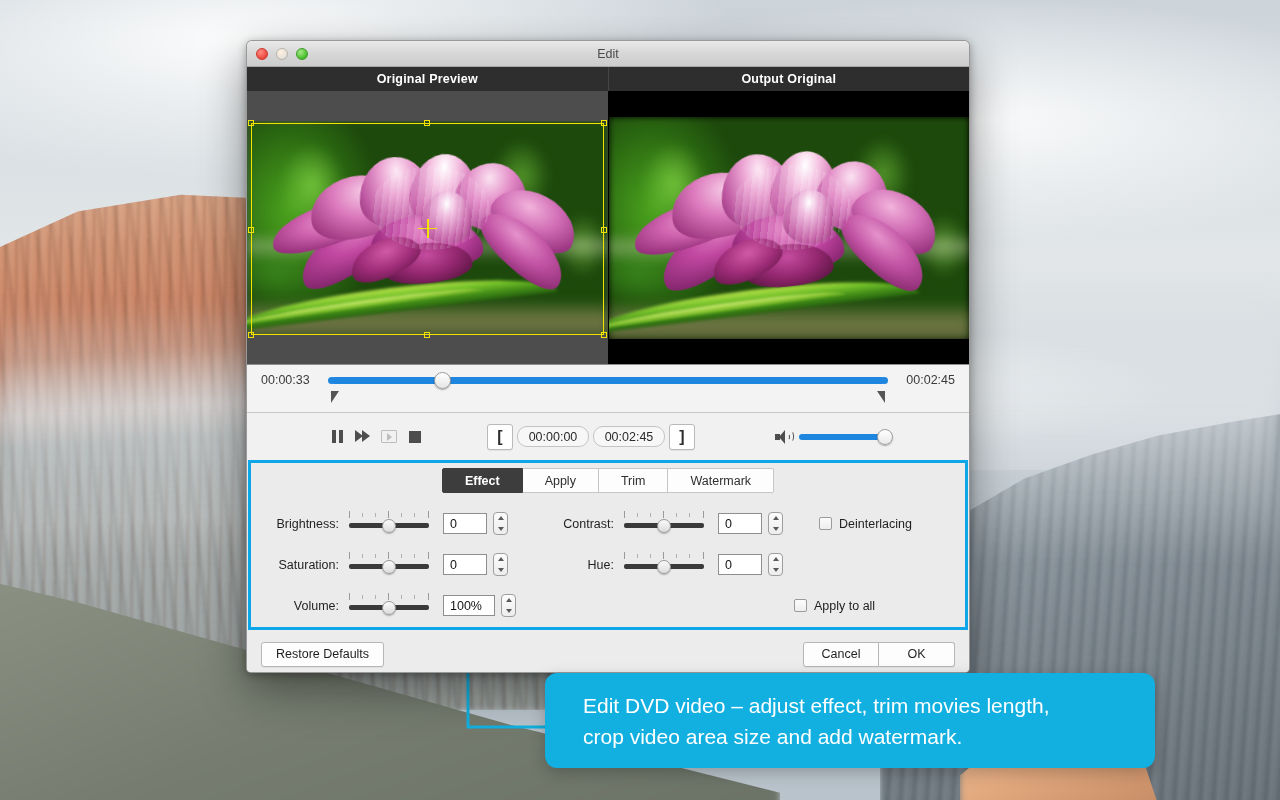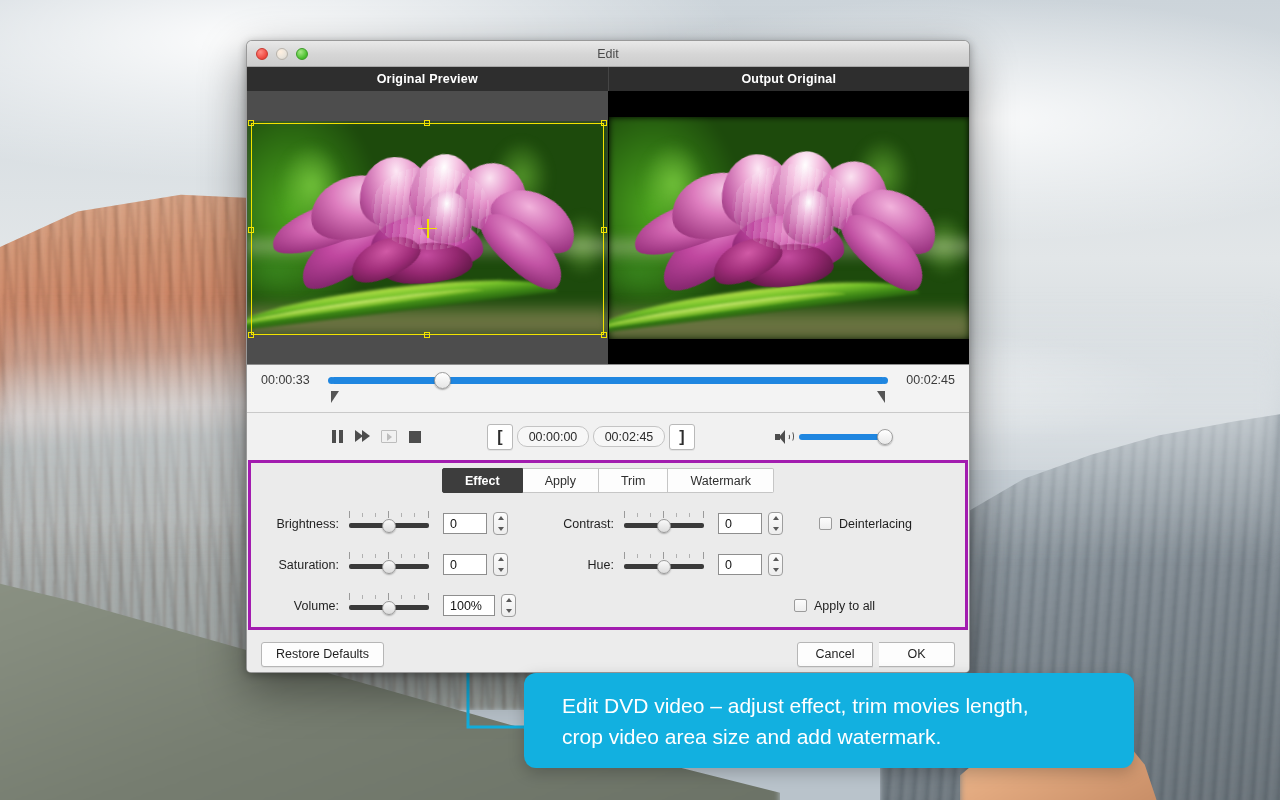--- a/index.html
+++ b/index.html
@@ -284,21 +284,21 @@
   .vol-track { position:absolute; left:0; right:0; height:6px; border-radius:3px; background:#1f86e0; }
   .vol-thumb {
     position:absolute; right:-2px; width:16px; height:16px; border-radius:50%;
     background: linear-gradient(180deg,#ffffff,#e9e9e9); border:1px solid #a0a0a0;
     box-shadow:0 1px 1.5px rgba(0,0,0,.28);
   }
 
   
   .panel {
     margin:0 1px; height:170px; background:#ebebeb;
-    border:3px solid #a21caf; border-top-width:3px;
+    border:3px solid #0ea5e9; border-top-width:3px;
     position:relative;
   }
   .tabs { display:flex; justify-content:center; padding-top:5px; }
   .tab {
     height:25px; padding:0 22px; background:#fdfdfd; border:1px solid #c6c6c6;
     border-left-width:0; display:flex; align-items:center; justify-content:center;
     font-size:12.5px; color:#2f2f2f;
   }
   .tab:first-child { border-left-width:1px; border-radius:2px 0 0 2px; }
   .tab:last-child { border-radius:0 2px 2px 0; }
@@ -345,28 +345,28 @@
   .chk-lbl { font-size:12.5px; color:#1f1f1f; }
 
   
   .footer { height:48px; background:#ececec; display:flex; align-items:center; padding:0 14px; }
   .btn {
     height:25px; padding:0 14px; background:#fdfdfd; border:1px solid #b6b6b6; border-radius:3px;
     font-size:12.5px; color:#1f1f1f; display:flex; align-items:center; justify-content:center;
     box-shadow:0 1px 0 rgba(0,0,0,.05);
   }
   .btn.wide { min-width:68px; }
-  .footer-right { margin-left:auto; display:flex; gap:6px; }
+  .footer-right { margin-left:auto; display:flex; gap:0; }
   .footer-right .btn:first-child { border-radius:3px 0 0 3px; min-width:76px; }
   .footer-right .btn:last-child { border-radius:0 3px 3px 0; border-left-width:0; min-width:76px; }
 
   
   #callout-line { position:absolute; left:0; top:0; width:1280px; height:800px; pointer-events:none; }
   .callout {
-    position:absolute; left:524px; top:673px; width:610px; height:95px;
+    position:absolute; left:545px; top:673px; width:610px; height:95px;
     background:#12b0e0; border-radius:12px;
     box-shadow:0 5px 16px rgba(0,0,0,.22);
     display:flex; flex-direction:column; justify-content:center;
     padding:0 38px;
   }
   .callout p { color:#fff; font-size:21px; line-height:31px; font-weight:500; }
 </style>
 </head>
 <body>
 

